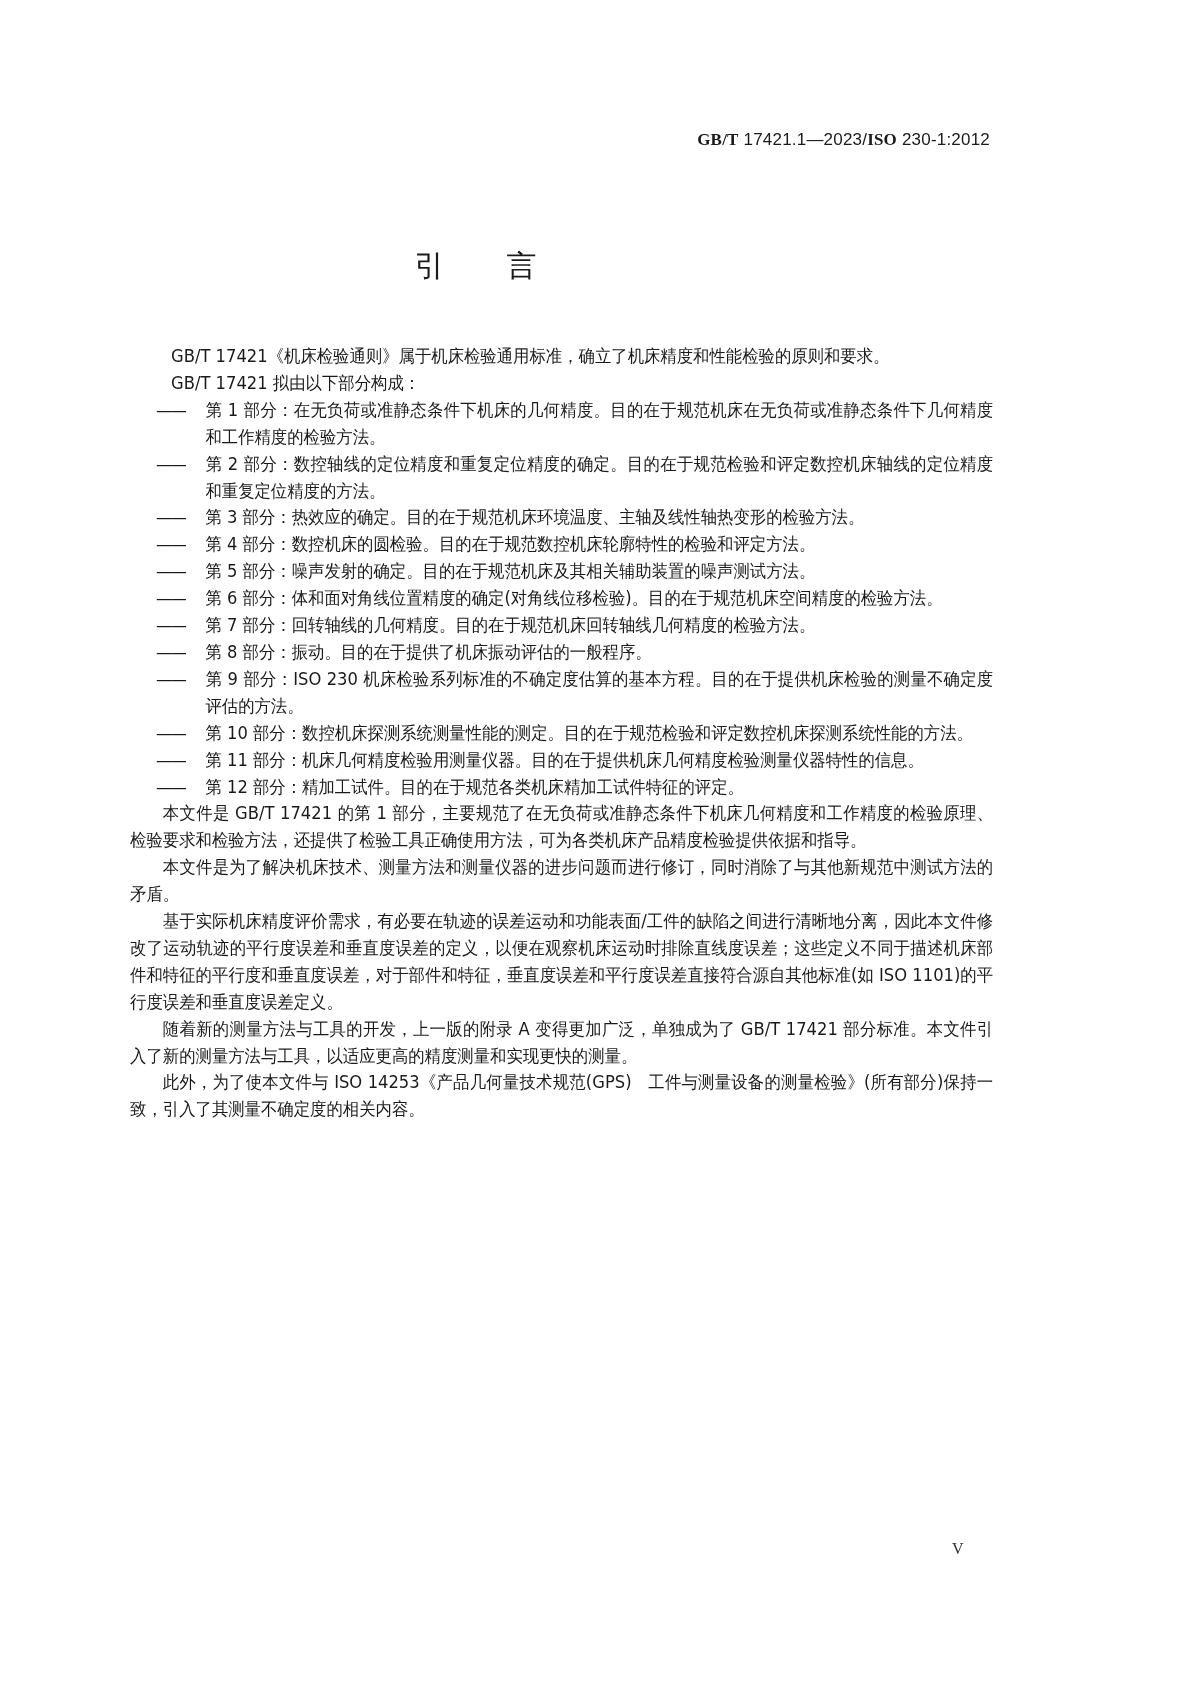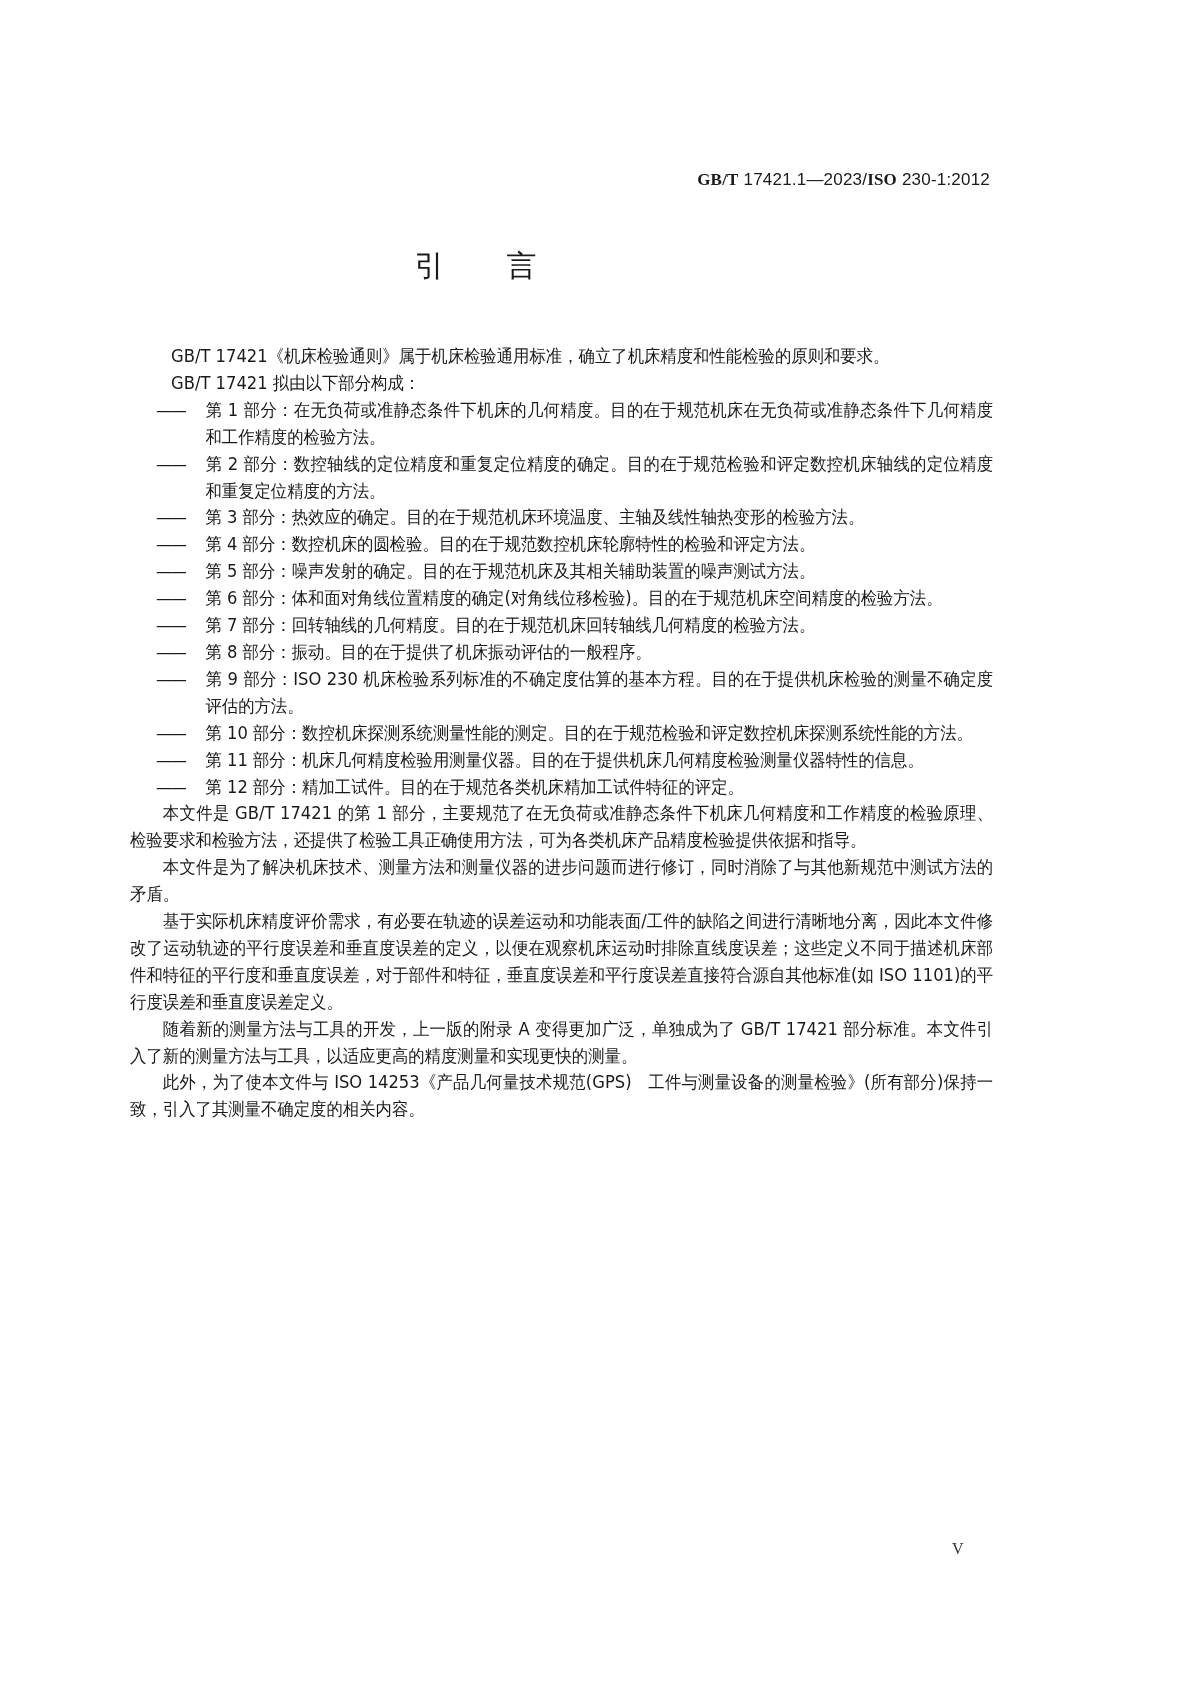--- a/index.html
+++ b/index.html
@@ -5,21 +5,20 @@
   html, body { margin: 0; padding: 0; background: #ffffff; }
   body {
     width: 1191px; height: 1685px; position: relative; overflow: hidden;
     font-family: "DejaVu Serif", "Liberation Serif", serif;
     color: #1a1a1a;
   }
   .std-header {
     position: absolute; left: 0; right: 201px; top: 130px;
     text-align: right; font-size: 17px; letter-spacing: 0.2px;
     font-family: "Liberation Serif", serif;
-    margin-top: 40px;
   }
   .std-header b { font-weight: bold; }
   .std-header .num { font-family: "Liberation Sans", sans-serif; font-weight: normal; }
   .title {
     position: absolute; left: 0; width: 951px; top: 226px;
     text-align: center; font-size: 30px;
     font-family: "DejaVu Sans", sans-serif; font-weight: normal;
     letter-spacing: 62px; text-indent: 62px;
   }
   .body {

